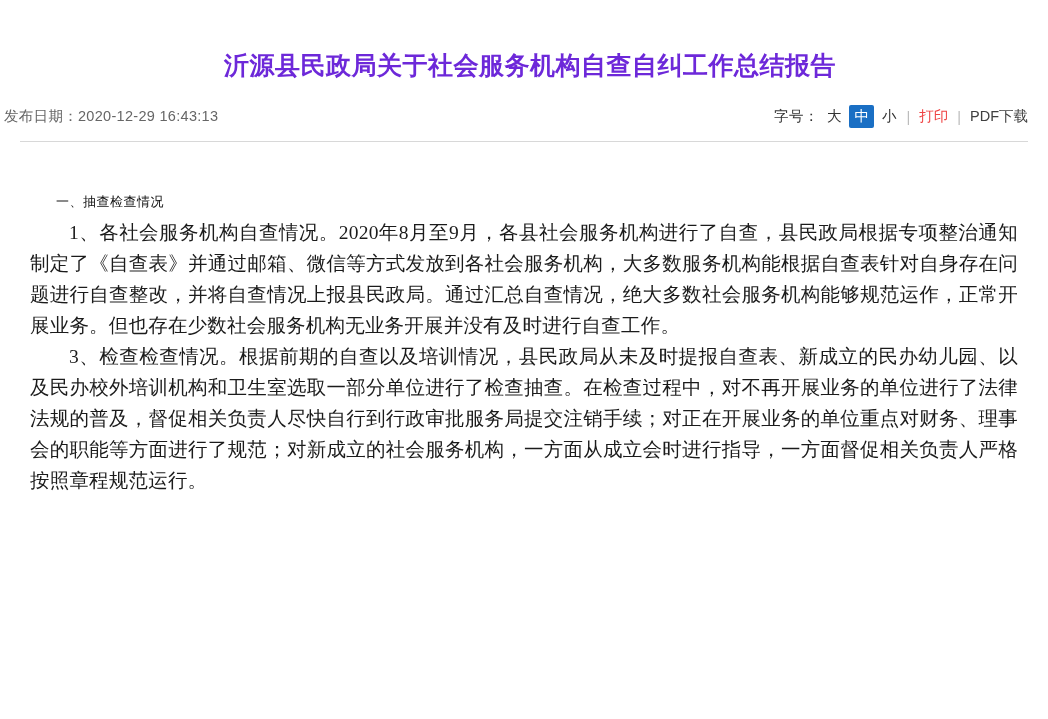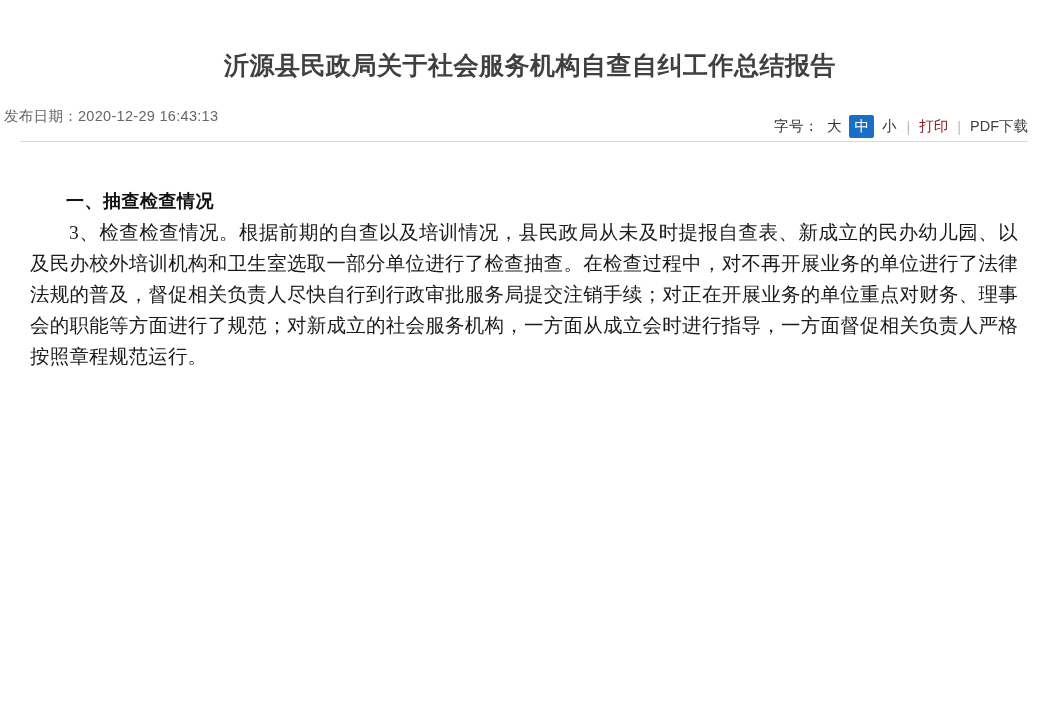--- a/index.html
+++ b/index.html
@@ -18,21 +18,21 @@
     position: relative;
     width: 1048px;
     height: 719px;
     box-sizing: border-box;
   }
   .title {
     text-align: center;
     font-family: "Liberation Sans", "DejaVu Sans", sans-serif;
     font-weight: bold;
     font-size: 25px;
-    color: #404040;
+    color: #6d28d9;
     letter-spacing: 0.5px;
     padding: 32px 28px 0 40px;
     line-height: 1.3;
   }
   .meta-row {
     position: relative;
     margin: 22px 20px 0 4px;
     height: 34px;
     font-family: Liberation Sans, sans-serif;
     font-size: 14.5px;
@@ -42,21 +42,21 @@
     position: absolute;
     left: 0;
     top: 4px;
     color: #666666;
     font-size: 14.5px;
     letter-spacing: 0.3px;
   }
   .meta-right {
     position: absolute;
     right: 0;
-    top: 12px;
+    top: 2px;
     display: flex;
     align-items: center;
     gap: 7px;
     font-size: 14.5px;
     color: #333333;
   }
   .fs-label {
     color: #333333;
     letter-spacing: 0.5px;
   }
@@ -74,21 +74,21 @@
   .divider-pipe {
     color: #bbbbbb;
     padding: 0 2px;
   }
   .link {
     color: #404040;
     cursor: pointer;
     text-decoration: none;
   }
   .print-link {
-    color: #7f1d1d;
+    color: #ef4444;
     cursor: pointer;
   }
   .hr {
     margin: 4px 20px 0 20px;
     border: 0;
     border-top: 1px solid #d8d8d8;
     height: 0;
   }
   .body-wrap {
     padding: 44px 30px 0 30px;
@@ -98,24 +98,24 @@
     font-size: 19.5px;
     line-height: 31px;
     text-align: justify;
     text-justify: inter-ideograph;
     text-indent: 2em;
     letter-spacing: 0.2px;
     color: #1b1b1b;
   }
   p.heading {
     margin: 0;
-    font-size: 18px;
+    font-size: 13px;
     line-height: 31px;
     text-indent: 2em;
-    font-weight: bold;
+    font-weight: normal;
     letter-spacing: 0.5px;
     color: #111111;
   }
 </style>
 </head>
 <body>
 
 <div class="page">
 
   <h1 class="title">沂源县民政局关于社会服务机构自查自纠工作总结报告</h1>
@@ -131,17 +131,18 @@
       <span class="print-link">打印</span>
       <span class="divider-pipe">|</span>
       <span class="link">PDF下载</span>
     </div>
   </div>
 
   <hr class="hr">
 
   <div class="body-wrap">
     <p class="heading">一、抽查检查情况</p>
+    <p class="para">1、各社会服务机构自查情况。2020年8月至9月，各县社会服务机构进行了自查，县民政局根据专项整治通知制定了《自查表》并通过邮箱、微信等方式发放到各社会服务机构，大多数服务机构能根据自查表针对自身存在问题进行自查整改，并将自查情况上报县民政局。通过汇总自查情况，绝大多数社会服务机构能够规范运作，正常开展业务。但也存在少数社会服务机构无业务开展并没有及时进行自查工作。</p>
     <p class="para">3、检查检查情况。根据前期的自查以及培训情况，县民政局从未及时提报自查表、新成立的民办幼儿园、以及民办校外培训机构和卫生室选取一部分单位进行了检查抽查。在检查过程中，对不再开展业务的单位进行了法律法规的普及，督促相关负责人尽快自行到行政审批服务局提交注销手续；对正在开展业务的单位重点对财务、理事会的职能等方面进行了规范；对新成立的社会服务机构，一方面从成立会时进行指导，一方面督促相关负责人严格按照章程规范运行。</p>
 
   </div>
 
 </div>
 
 </body></html>

